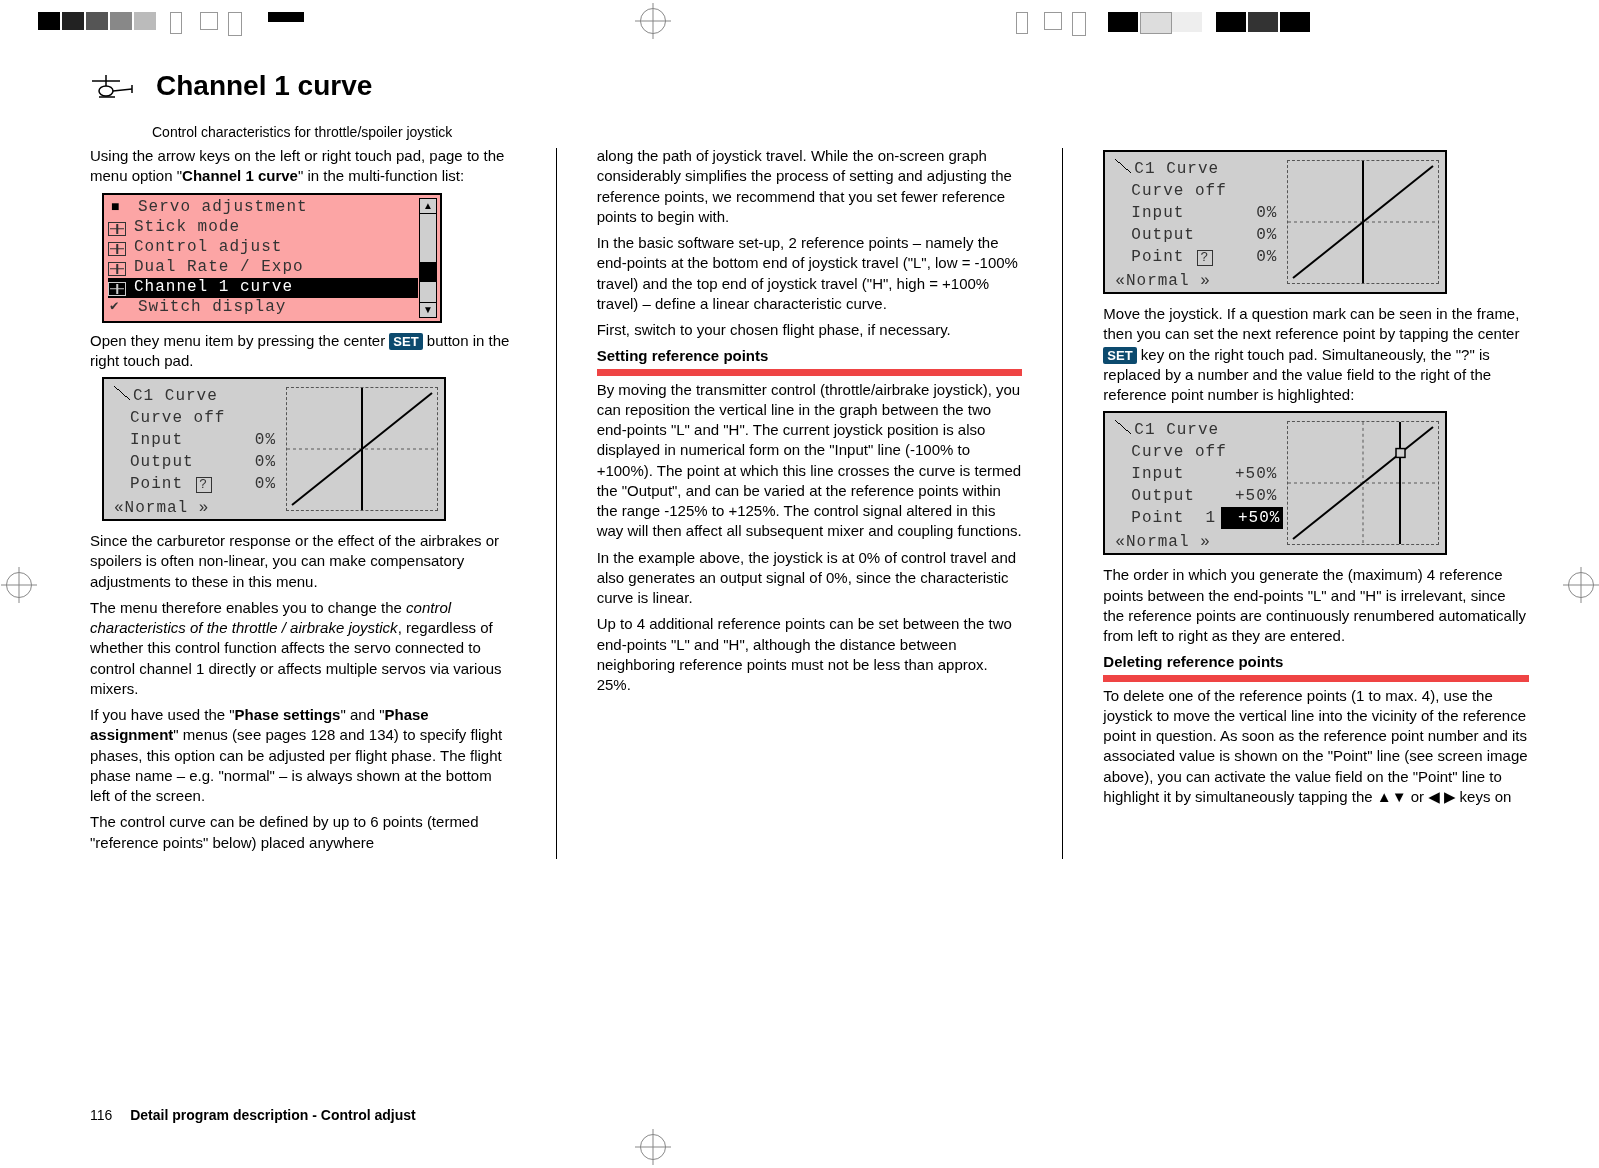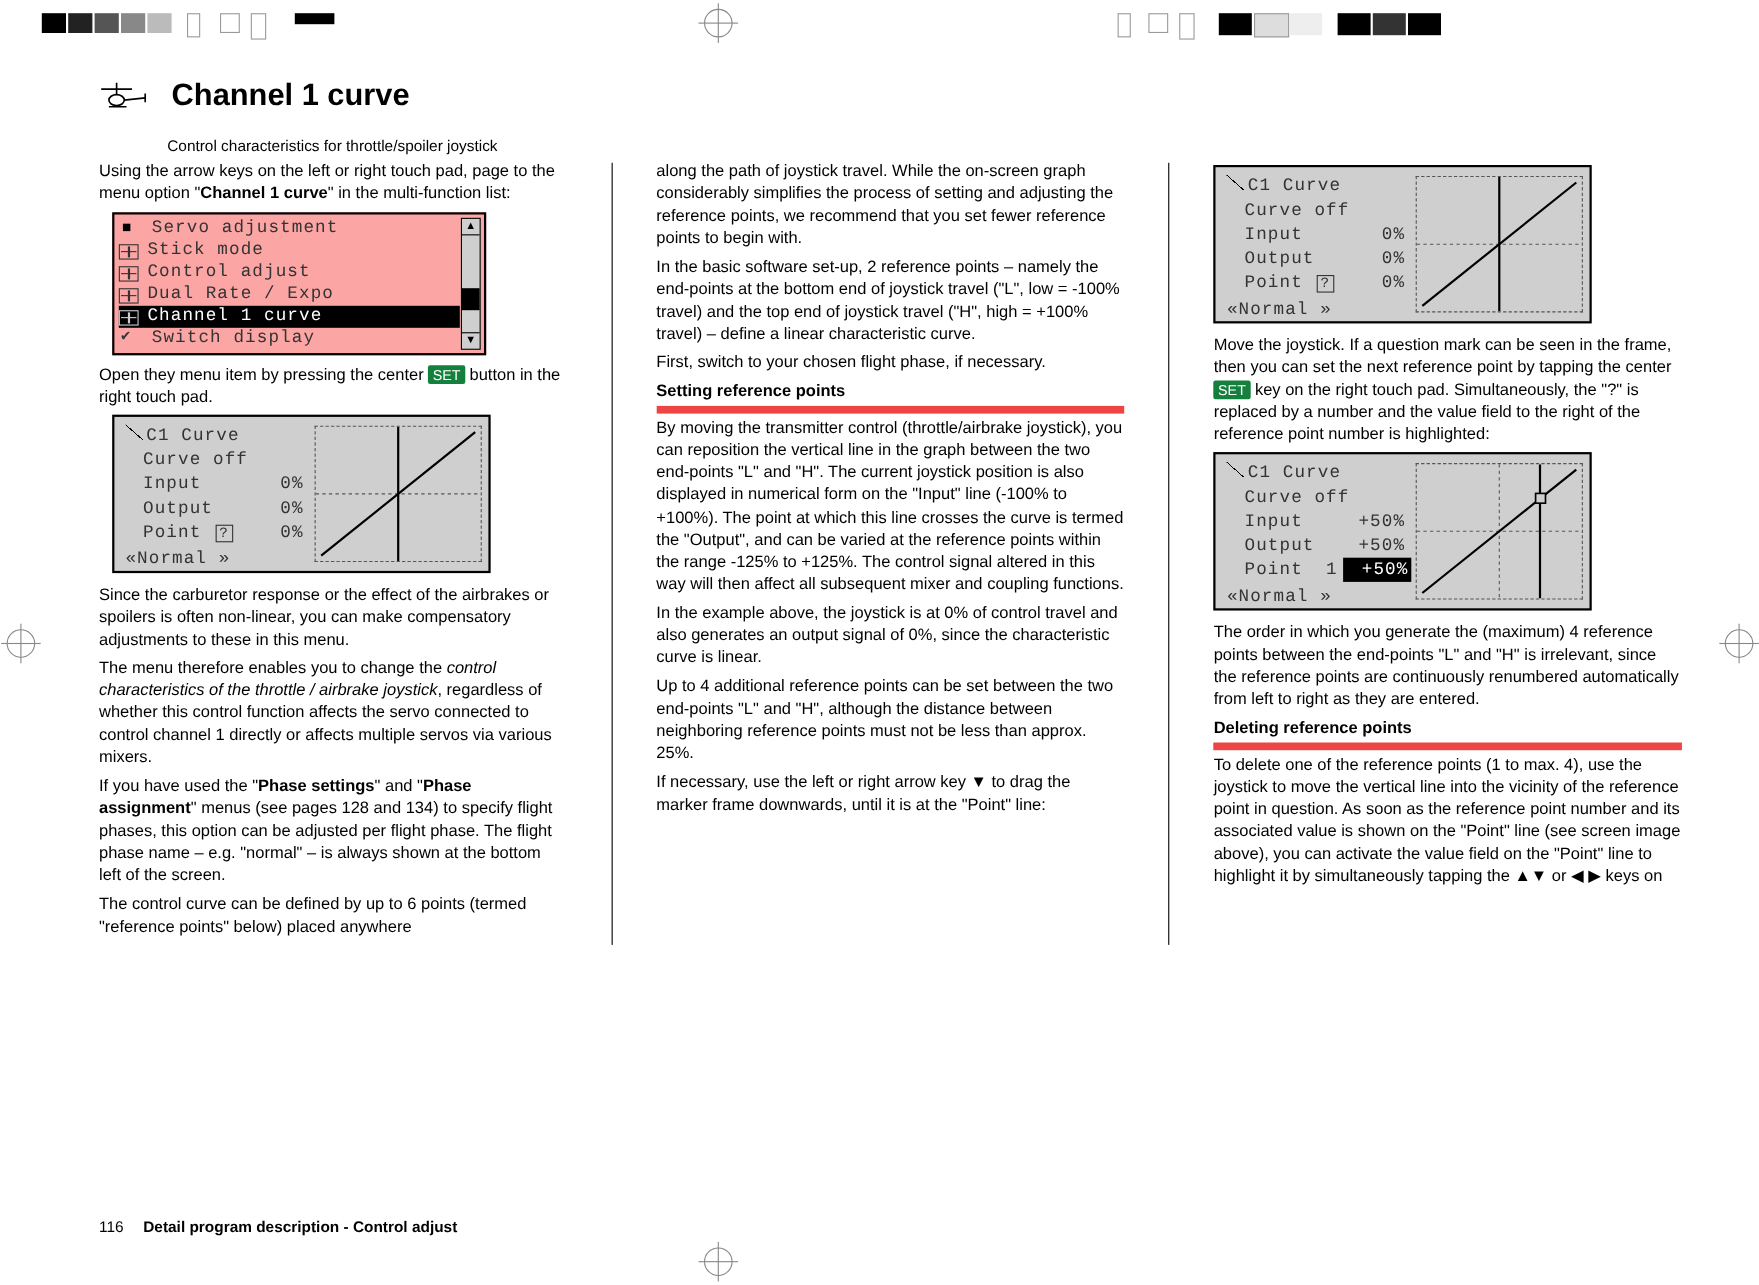--- a/index.html
+++ b/index.html
@@ -77,23 +77,23 @@
     font-weight: 700;
     border-bottom: 7px solid #ef4444;
     padding-bottom: 2px;
     margin: 6px 0 4px 0;
   }
   .bold { font-weight: 700; }
   .ital { font-style: italic; }
 
   .set {
     display:inline-block;
-    background:#15803d;
+    background:#0c4a6e;
     color:#fff;
-    font-weight:400;
+    font-weight:700;
     padding:0 4px;
     border-radius:2px;
     font-size:13px;
     vertical-align: baseline;
   }
 
   
   .menu-lcd {
     border: 2px solid #000;
     background: #fca5a5;
@@ -352,21 +352,20 @@
     <div class="colsep"></div>
 
     <div class="col">
       <p>along the path of joystick travel. While the on-screen graph considerably simplifies the process of setting and adjusting the reference points, we recommend that you set fewer reference points to begin with.</p>
       <p>In the basic software set-up, 2 reference points – namely the end-points at the bottom end of joystick travel ("L", low = -100% travel) and the top end of joystick travel ("H", high = +100% travel) – define a linear characteristic curve.</p>
       <p>First, switch to your chosen flight phase, if necessary.</p>
       <div class="sectionhdr">Setting reference points</div>
       <p>By moving the transmitter control (throttle/airbrake joystick), you can reposition the vertical line in the graph between the two end-points "L" and "H". The current joystick position is also displayed in numerical form on the "Input" line (-100% to +100%). The point at which this line crosses the curve is termed the "Output", and can be varied at the reference points within the range -125% to +125%. The control signal altered in this way will then affect all subsequent mixer and coupling functions.</p>
       <p>In the example above, the joystick is at 0% of control travel and also generates an output signal of 0%, since the characteristic curve is linear.</p>
       <p>Up to 4 additional reference points can be set between the two end-points "L" and "H", although the distance between neighboring reference points must not be less than approx. 25%.</p>
-      <p>If necessary, use the left or right arrow key ▼ to drag the marker frame downwards, until it is at the "Point" line:</p>
     </div>
 
     <div class="colsep"></div>
 
     <div class="col">
 
       <div class="curve-lcd" style="margin-left:0;">
         <div class="txt">
           <div class="l">
               <span class="curve-icon"></span>

